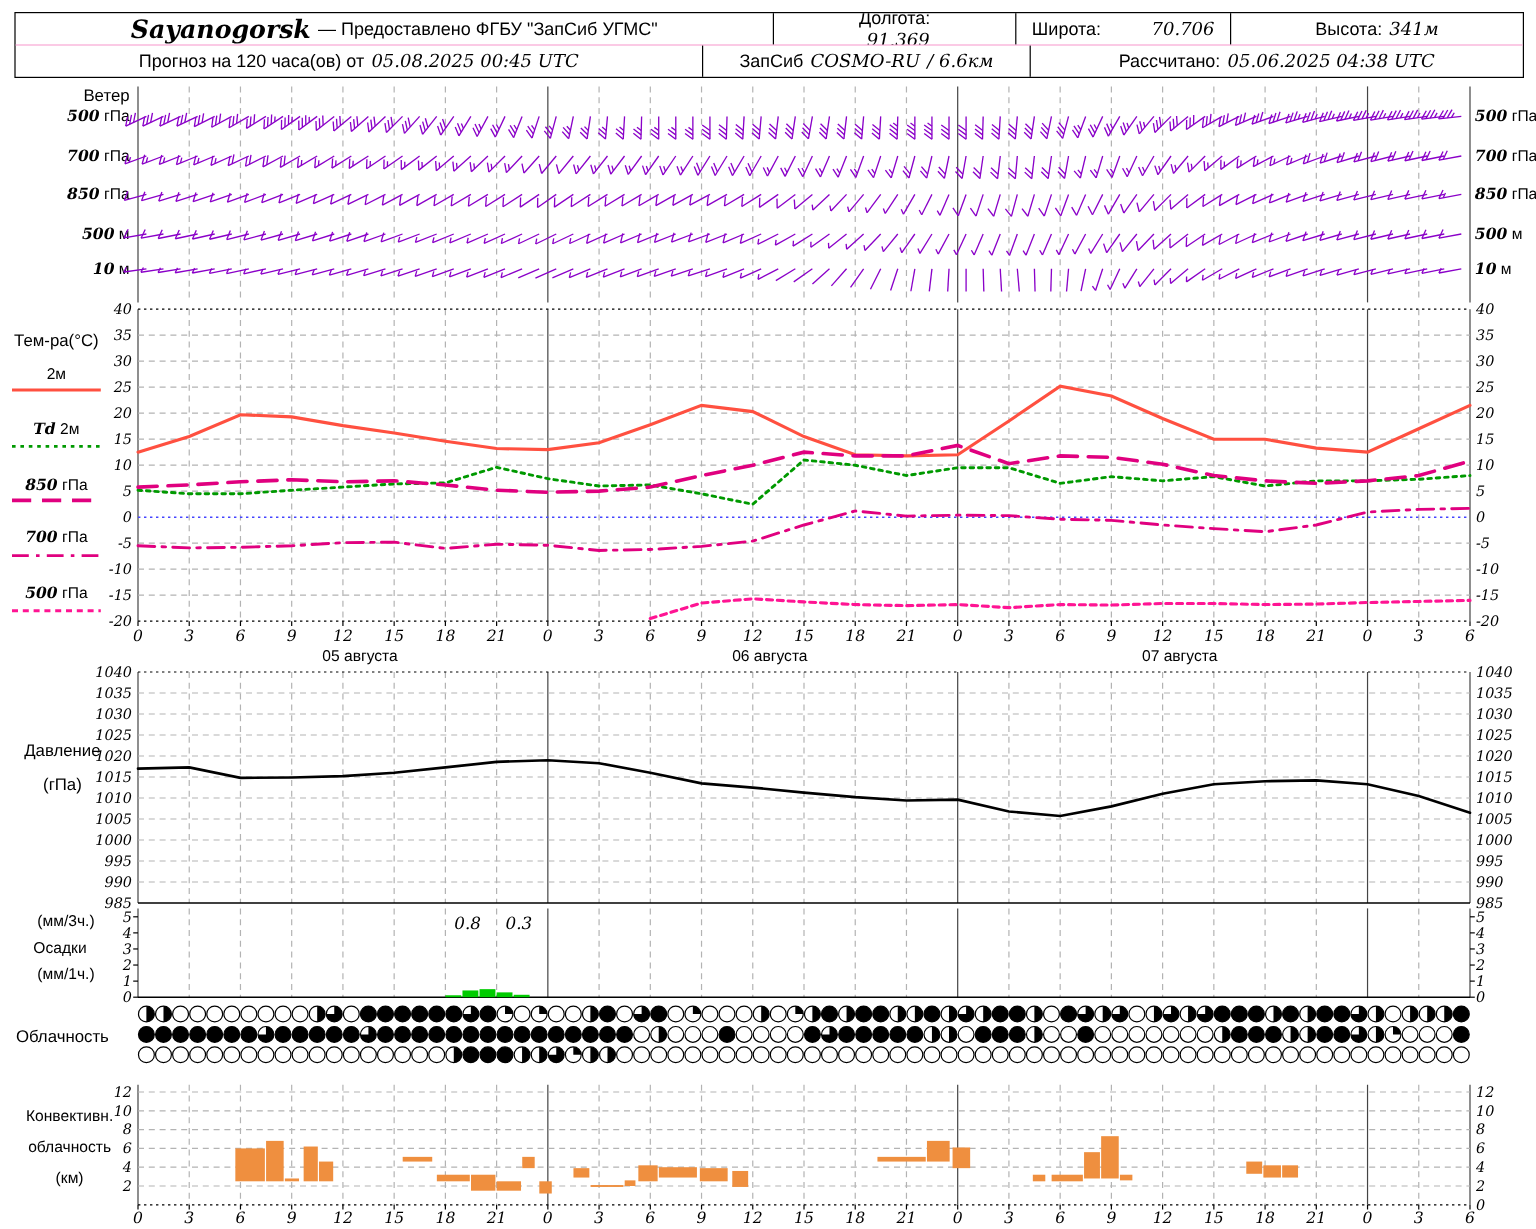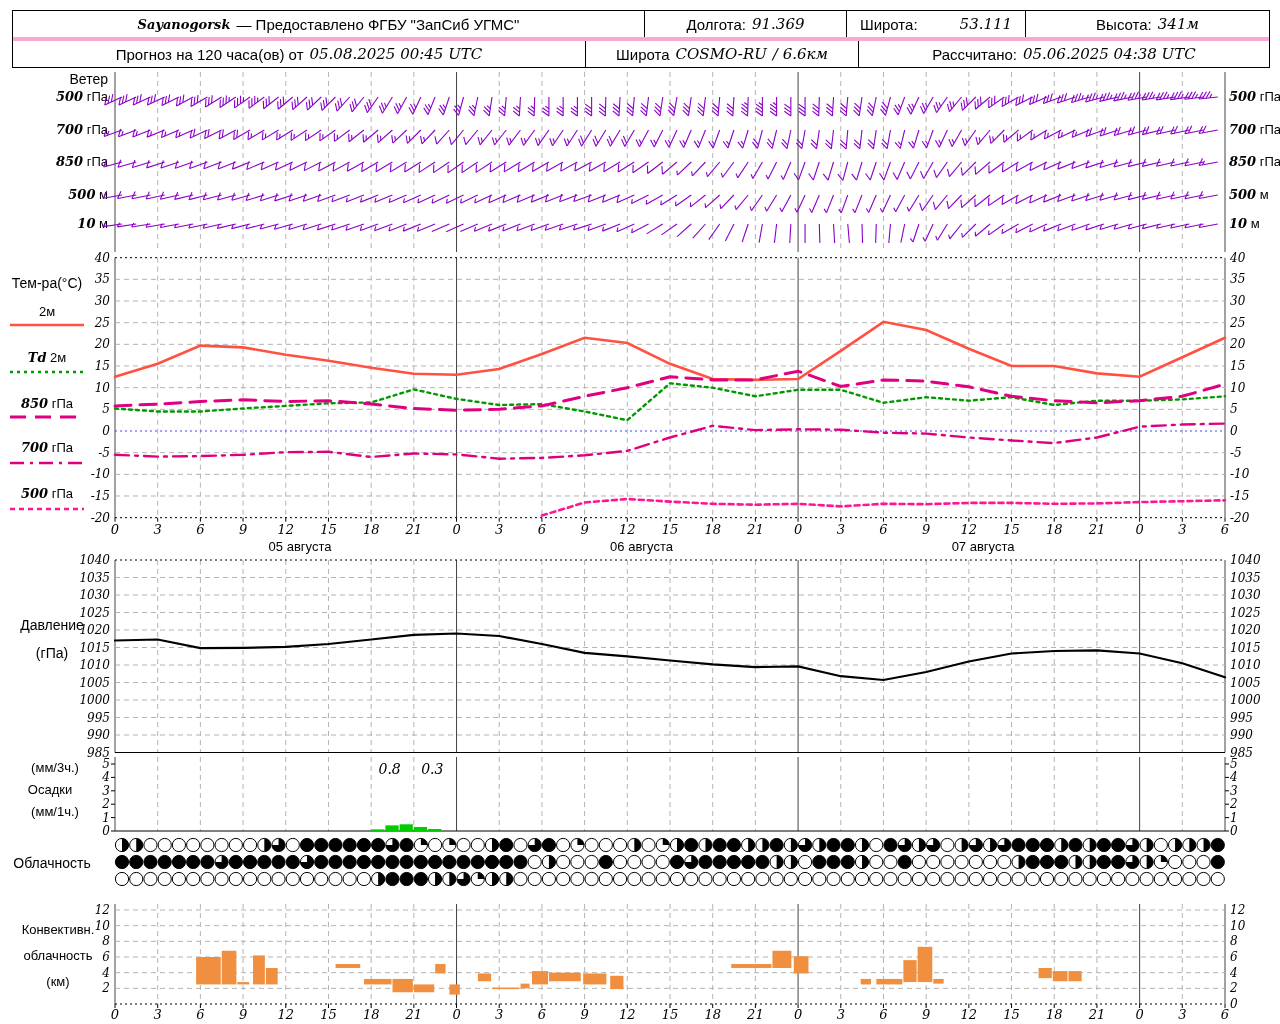--- a/index.html
+++ b/index.html
@@ -1,64 +1,64 @@
 <!DOCTYPE html>
 <html><head>
 <meta charset="utf-8">
 <style>
   html,body{margin:0;padding:0;background:#fff;}
   .screen{position:relative;width:1280px;height:1024px;background:#fff;overflow:hidden;
           font-family:"Liberation Sans",sans-serif;color:#000;}
   .hdr{position:absolute;left:12px;top:10px;width:1256px;border:1px solid #000;font-size:15px;}
   .hdr-row{display:flex;align-items:stretch;height:26px;}
-  .hdr-row + .hdr-row{border-top:4px solid #f9a8d4;}
+  .hdr-row + .hdr-row{border-top:1px solid #f9a8d4;}
   .hdr-cell{display:flex;align-items:center;justify-content:center;white-space:nowrap;overflow:hidden;}
   .hdr-cell + .hdr-cell{border-left:1px solid #000;}
   .c-station{width:631px;}
-  .c-lon{width:201px;}
+  .c-lon{width:201px;flex-direction:column;}
   .c-lat{width:178px;gap:36px;}
   .c-alt{flex:1;}
   .c-fcst{width:572px;}
   .c-model{width:272px;}
   .c-calc{flex:1;}
   .serifbd{font-family:"DejaVu Serif",serif;font-style:italic;font-weight:normal;}
-  .station-name{font-family:"DejaVu Serif",serif;font-style:italic;font-weight:bold;font-size:13px;margin-right:6px;}
+  .station-name{font-family:"DejaVu Serif",serif;font-style:italic;font-weight:bold;font-size:21px;margin-right:6px;}
   .gap{margin-left:6px;}
   svg text{user-select:none;}
 </style>
 </head>
 <body>
 
 <div class="screen">
   <div class="hdr">
     <div class="hdr-row">
       <div class="hdr-cell c-station">
         <span class="station-name">Sayanogorsk</span>
         <span>— Предоставлено ФГБУ "ЗапСиб УГМС"</span>
       </div>
       <div class="hdr-cell c-lon">
         <span>Долгота:</span>
         <span class="serifbd gap">91.369</span>
       </div>
       <div class="hdr-cell c-lat">
         <span>Широта:</span>
-        <span class="serifbd gap">53.111</span>
+        <span class="serifbd gap">70.706</span>
       </div>
       <div class="hdr-cell c-alt">
         <span>Высота:</span>
         <span class="serifbd gap">341м</span>
       </div>
     </div>
     <div class="hdr-row">
       <div class="hdr-cell c-fcst">
         <span>Прогноз на 120 часа(ов) от</span>
         <span class="serifbd gap">05.08.2025 00:45 UTC</span>
       </div>
       <div class="hdr-cell c-model">
-        <span>Широта</span>
+        <span>ЗапСиб</span>
         <span class="serifbd gap">COSMO-RU</span>
         <span class="serifbd gap">/ 6.6км</span>
       </div>
       <div class="hdr-cell c-calc">
         <span>Рассчитано:</span>
         <span class="serifbd gap">05.06.2025 04:38 UTC</span>
       </div>
     </div>
   </div>
   <svg id="chart" width="1280" height="1024" viewBox="0 0 1280 1024" style="position:absolute;left:0;top:0;">

